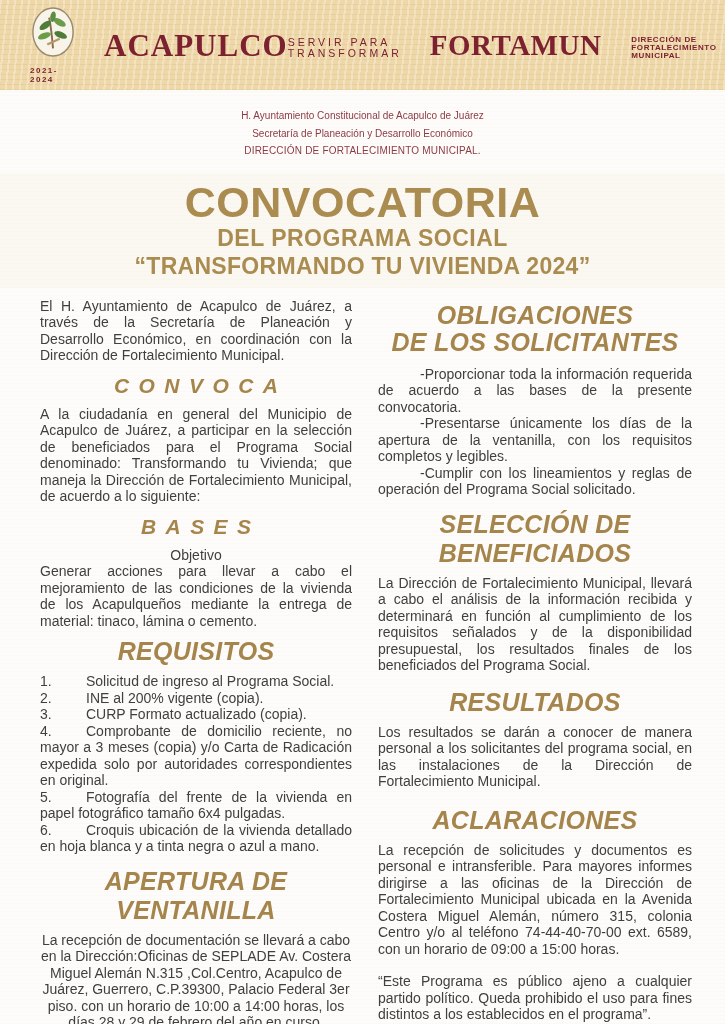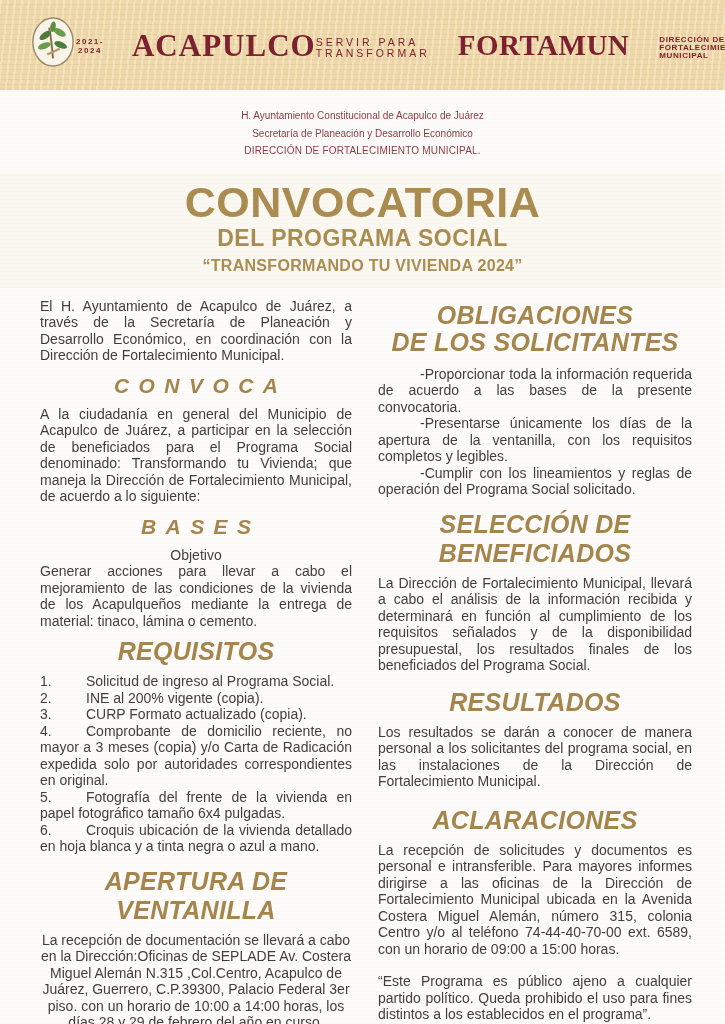--- a/index.html
+++ b/index.html
@@ -17,21 +17,21 @@
   
   .band{
     height:90px;
     background:
       repeating-linear-gradient(96deg, rgba(255,255,255,0.28) 0 2px, transparent 2px 7px),
       repeating-linear-gradient(0deg, rgba(181,141,72,0.12) 0 1px, transparent 1px 5px),
       #eed8a9;
     display:flex;align-items:center;
     padding:0 30px;box-sizing:border-box;
   }
-  .badge-wrap{display:flex;flex-direction:row;align-items:center;width:78px;text-align:center;}
+  .badge-wrap{display:flex;flex-direction:column;align-items:center;width:78px;}
   .badge-term{font-size:8px;font-weight:bold;color:#7c2130;letter-spacing:1.5px;margin-top:2px;}
   .vdiv{width:1px;height:54px;background:#c9a96b;margin:0 14px;}
   .logo{display:flex;flex-direction:row;align-items:center;justify-content:center;}
   .logo-name{font-family:"Liberation Serif", serif;font-weight:bold;color:#7c2130;line-height:1;}
   .logo-tag{color:#7c2130;line-height:1;margin-top:5px;}
   .acapulco .logo-name{font-size:31px;letter-spacing:1px;}
   .acapulco .logo-tag{font-size:10.5px;letter-spacing:3px;}
   .fortamun .logo-name{font-size:29px;letter-spacing:0.5px;}
   .fortamun .logo-tag{font-size:8px;font-weight:bold;letter-spacing:0.6px;padding-left:30px;}
   .seplade .logo-name{font-size:35px;letter-spacing:0.5px;}
@@ -41,21 +41,21 @@
   .subheader{text-align:center;color:#8e3a43;font-size:10px;line-height:17.5px;padding-top:17px;}
   .subheader .l3{letter-spacing:0.2px;}
 
   
   .titleblock{
     text-align:center;color:#ab8c50;margin-top:13px;padding:6px 0 8px 0;
     background:rgba(232,216,180,0.10);
   }
   .titleblock .t1{font-size:43px;font-weight:bold;line-height:46px;letter-spacing:0.5px;}
   .titleblock .t2{font-size:23px;font-weight:bold;line-height:27px;letter-spacing:0.5px;}
-  .titleblock .t3{font-size:16px;font-weight:bold;line-height:28px;letter-spacing:0.3px;}
+  .titleblock .t3{font-size:23px;font-weight:bold;line-height:28px;letter-spacing:0.3px;}
 
   
   .columns{display:flex;gap:26px;padding:10px 33px 0 40px;box-sizing:border-box;}
   .col{width:312px;}
   .col.right{width:314px;}
   p{margin:0;font-size:14px;line-height:16.5px;text-align:justify;color:#3f3f3f;}
   .gold-h{color:#a5854b;font-weight:bold;text-align:center;font-style:italic;}
   .h-spaced{font-size:21px;line-height:26px;letter-spacing:0.45em;margin:9px 0 7px 0;text-indent:0.45em;}
   .h-big{font-size:25px;line-height:29px;margin:8px 0 7px 0;letter-spacing:0.3px;}
   .h-big2{font-size:25px;line-height:27px;margin:0 0 10px 0;letter-spacing:0.3px;}

